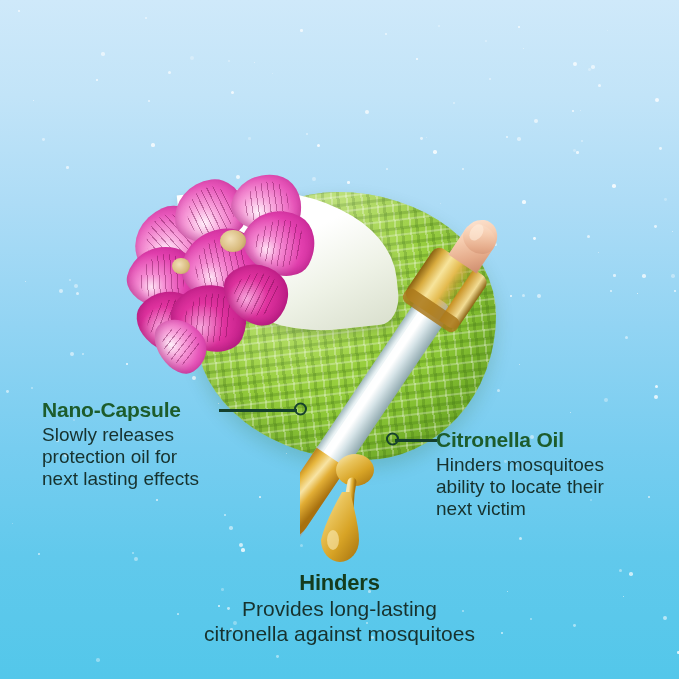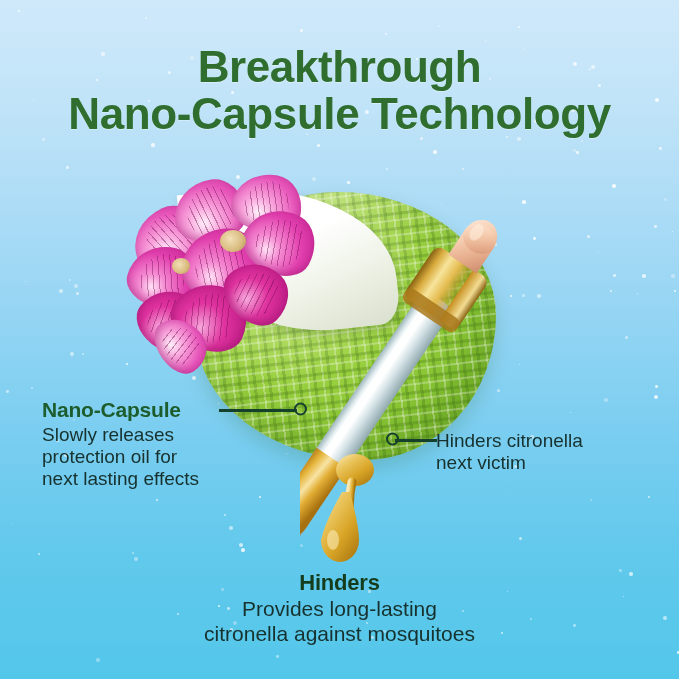--- a/index.html
+++ b/index.html
@@ -389,24 +389,20 @@
       <div class="sparkle" style="width: 1.4px; height: 1.4px; left: 440px; top: 203px; opacity: 0.36;"></div>
       <div class="sparkle" style="width: 3.2px; height: 3.2px; left: 497px; top: 389px; opacity: 0.51;"></div>
       <div class="sparkle" style="width: 3.3px; height: 3.3px; left: 588px; top: 68px; opacity: 0.31;"></div>
       <div class="sparkle" style="width: 1px; height: 1px; left: 523px; top: 48px; opacity: 0.57;"></div>
       <div class="sparkle" style="width: 3.3px; height: 3.3px; left: 76px; top: 292px; opacity: 0.62;"></div>
       <div class="sparkle" style="width: 3.8px; height: 3.8px; left: 134px; top: 557px; opacity: 0.42;"></div>
       <div class="sparkle" style="width: 2.4px; height: 2.4px; left: 18px; top: 10px; opacity: 0.77;"></div>
       <div class="sparkle" style="width: 1.5px; height: 1.5px; left: 518px; top: 26px; opacity: 0.75;"></div>
     </div>
 
-  <div class="title-block">
-    <span class="title-line title-line-1">Breakthrough</span>
-    <span class="title-line title-line-2">Nano-Capsule Technology</span>
-  </div>
 
   <div class="capsule-wrap">
     <div class="capsule-body">
       <div class="capsule-texture"></div>
       <div class="capsule-sheen"></div>
     </div>
     <div class="capsule-peel-under"></div>
     <div class="capsule-peel"></div>
   </div>
 
@@ -502,22 +498,24 @@
   <div class="callout" id="callout-nano">
     <div class="callout-title">Nano-Capsule</div>
     <div class="callout-body">
       <span>Slowly releases</span>
       <span>protection oil for</span>
       <span>next lasting effects</span>
     </div>
   </div>
 
   <div class="callout" id="callout-citronella">
+    <div class="callout-title">Citronella Oil</div>
     <div class="callout-body">
-      <span>Hinders citronella</span>
+      <span>Hinders mosquitoes</span>
+      <span>ability to locate their</span>
       <span>next victim</span>
     </div>
   </div>
 
   <div class="combined-block">
     <div class="combined-title">Hinders</div>
     <div class="combined-body">
       <span>Provides long-lasting</span>
       <span>citronella against mosquitoes</span>
     </div>

